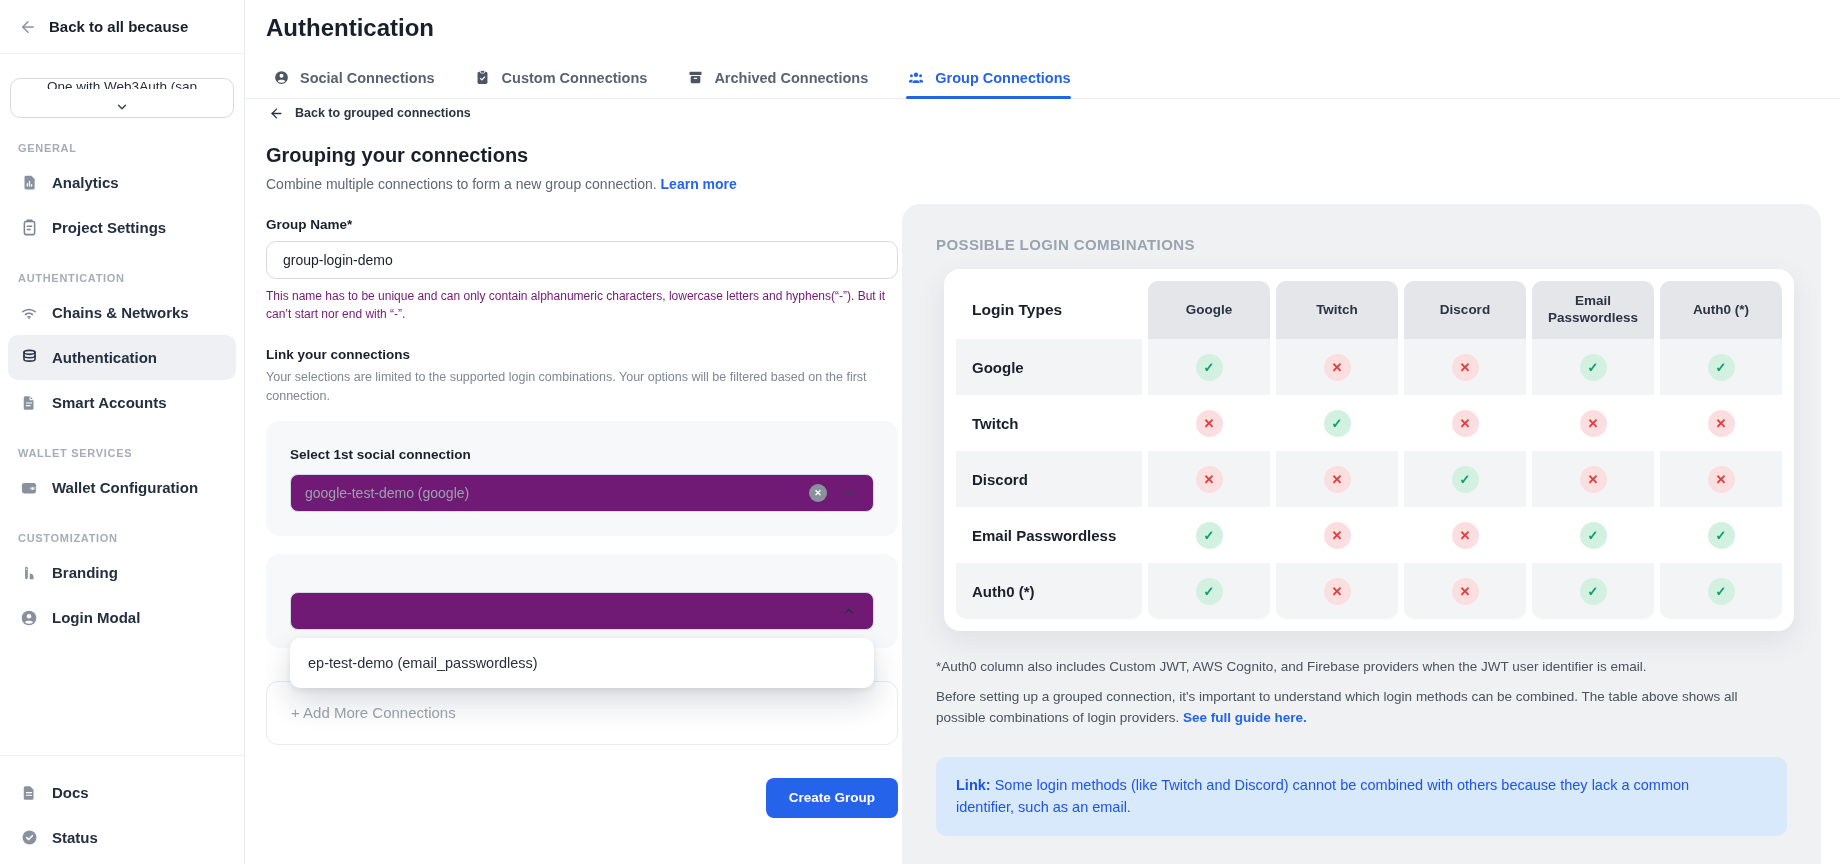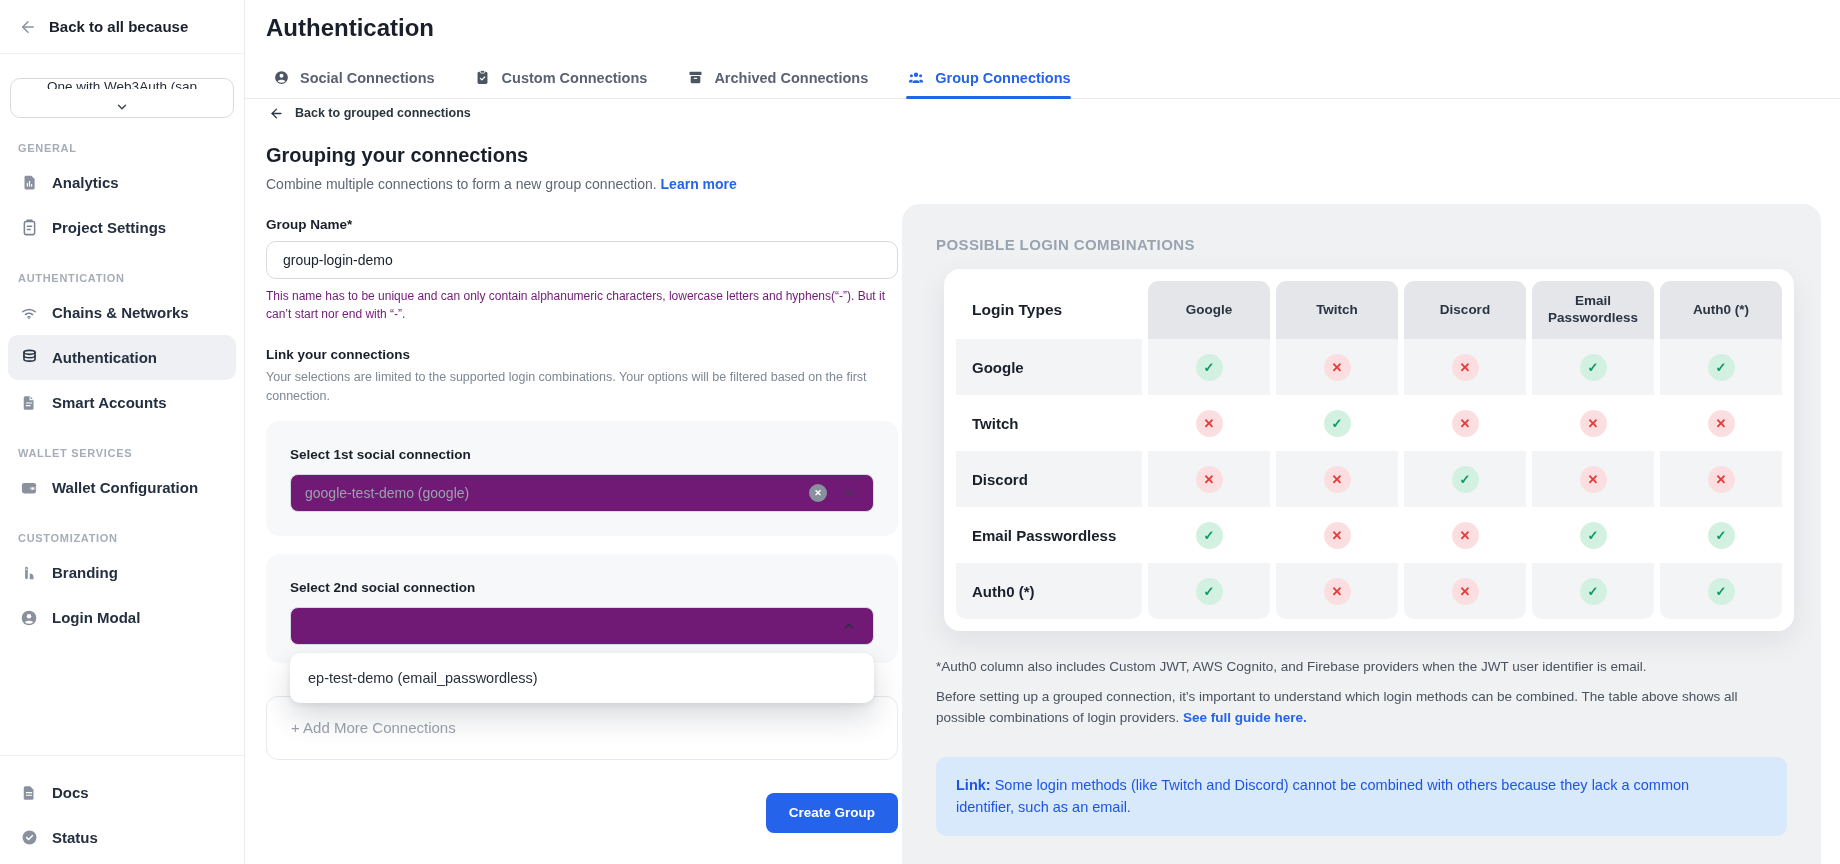--- a/index.html
+++ b/index.html
@@ -286,21 +286,20 @@
             <span class="icn">
               <svg width="14" height="14" viewBox="0 0 24 24" fill="none" stroke="#394150" stroke-width="2.4" stroke-linecap="round" stroke-linejoin="round">
                   <path d="M6 9l6 6 6-6"></path>
                 </svg>
             </span>
           </span>
         </div>
       </div>
 
       <div class="card second">
-        <div class="select-label">Select 2nd social connection</div>
         <div class="dd-wrap">
           <div class="select">
             <span></span>
             <span class="sel-icons">
               <span class="icn">
                 <svg width="14" height="14" viewBox="0 0 24 24" fill="none" stroke="#29303c" stroke-width="2.4" stroke-linecap="round" stroke-linejoin="round">
                     <path d="M6 15l6-6 6 6"></path>
                   </svg>
               </span>
             </span>

